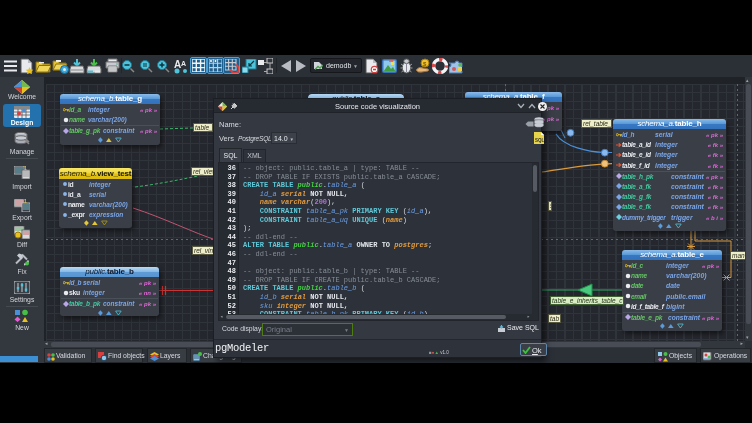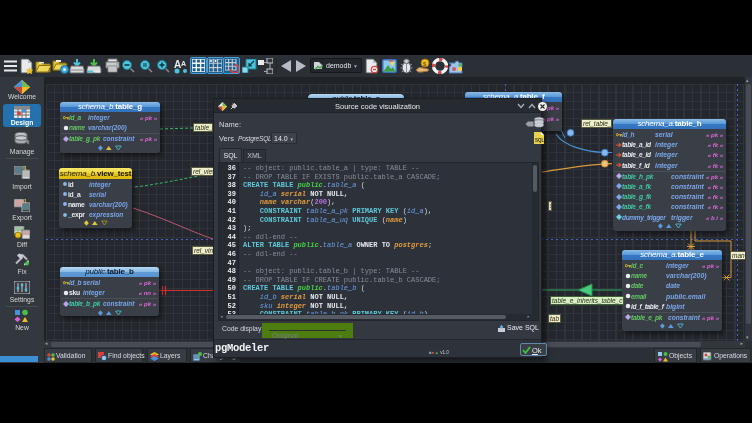--- a/index.html
+++ b/index.html
@@ -83,21 +83,21 @@
     <path d="M647,154 L647,173" fill="none" stroke="#d99a3d" stroke-width="1"></path>
     <path d="M644,166.5 L650,172.5 M650,166.5 L644,172.5 M643,169.5 h8" stroke="#d99a3d" stroke-width="1" fill="none"></path>
     <path d="M651,154 L651,164 L687,164 L687,200.5 L678,200.5" fill="none" stroke="#d99a3d" stroke-width="1"></path>
     <path d="M679.5,197.5 L685.5,203.5 M685.5,197.5 L679.5,203.5 M678,200.5 h9" stroke="#d99a3d" stroke-width="1" fill="none"></path>
 
     <path d="M496,213 L578,213" fill="none" stroke="#2faf60" stroke-width="1.2"></path>
     <path d="M548,207 L548,219 L534,213 Z" fill="#49c97e" stroke="#1f8f4a"></path>
   </svg>
 </div>
 
-<div class="tbl r102" style="left:60px;top:102px;width:100px">
+<div class="tbl r102" style="left:60px;top:94px;width:100px">
   <div class="hdr"><span class="sch">schema_b.</span><b>table_g</b></div>
   <div class="body">
     <div class="row">
           <svg class="ic" viewBox="0 0 8 8">
             <circle cx="1.7" cy="3.6" r="1.5" fill="none" stroke="#e0bc28" stroke-width="1.2"></circle>
             <path d="M3,3.6 h5 M6,3.6 v2.2 M7.8,3.6 v2.2" stroke="#e0bc28" stroke-width="1.2" fill="none"></path>
           </svg>
           <span class="nm cgreen" style="font-size:6.5px">id_a</span>
           <span class="ty cblue" style="left:28px;font-size:6.5px">integer</span>
           <span class="tag">« pk »</span>
@@ -462,29 +462,29 @@
     <div class="abs" style="right:0;top:0;width:6px;height:152px;background:#262a31"></div>
     <div class="abs" style="right:1px;top:2px;width:4px;height:27px;background:#565b63;border-radius:2px"></div>
 
     <div class="abs" style="left:0;bottom:0;width:321px;height:6px;background:#262a31"></div>
     <div class="abs" style="left:7px;bottom:1px;width:280px;height:4px;background:#565b63;border-radius:2px"></div>
     <div class="abs" style="left:1px;bottom:0.5px;color:#9aa0a8;font-size:5px">◂</div>
     <div class="abs" style="right:8px;bottom:0.5px;color:#9aa0a8;font-size:5px">▸</div>
   </div>
 
   <div class="abs" style="left:8px;top:226px;color:#d6d9de;font-size:6.8px">Code display:</div>
-  <div class="abs" style="left:48px;top:223.5px;width:91px;height:13px;background:#2c3037;border:7px solid #4d7c0f;color:#787e87;padding:1.5px 0 0 3px">Original<span style="position:absolute;right:3px;color:#787e87;font-size:5px;top:3px">▼</span></div>
+  <div class="abs" style="left:48px;top:223.5px;width:91px;height:13px;background:#2c3037;border:1px solid #4d7c0f;color:#787e87;padding:1.5px 0 0 3px">Original<span style="position:absolute;right:3px;color:#787e87;font-size:5px;top:3px">▼</span></div>
   <div class="abs" style="left:280px;top:223.5px;width:46px;height:13px;border-radius:2px;color:#e8eaee;padding:1.5px 0 0 13px;font-size:7px">Save SQL</div>
   <svg class="abs" style="left:283px;top:226px" width="9" height="8" viewBox="0 0 9 8">
         <path d="M1,3 h7 v4 h-7 Z" fill="#c8ccd4"></path>
         <path d="M4.5,0 v2.5 M3,1.5 L4.5,3 L6,1.5" stroke="#58b8d8" stroke-width="1.2" fill="none"></path>
       </svg>
 
   <div class="abs" style="left:0;top:240px;width:327px;height:18px;background:#2e323a;border-top:1px solid #24272c">
-    <div class="abs" style="left:1px;top:2px;font-family:'Liberation Mono',monospace;font-weight:bold;font-size:10.5px;color:#f0f2f5;letter-spacing:-0.3px">pgModeler</div>
+    <div class="abs" style="left:1px;top:2px;font-family:'Liberation Mono',monospace;font-weight:normal;font-size:10.5px;color:#f0f2f5;letter-spacing:-0.3px">pgModeler</div>
     <div class="abs" style="left:215px;top:10px;font-size:4.5px;color:#9098a2">■<span style="color:#d85850">●</span><span style="color:#50b050">▲</span> <span style="color:#c8ccd4">v1.0</span></div>
     <div class="abs" style="left:306px;top:3px;width:27px;height:13px;background:#3a3f47;border:1px solid #5e87ab;border-radius:2px;color:#e8eaee;padding:1.5px 0 0 11px"><span style="text-decoration:underline">O</span>k</div>
     <svg class="abs" style="left:308px;top:6px" width="9" height="8" viewBox="0 0 9 8">
           <path d="M1,4 L3.5,7 L8,1" stroke="#40c040" stroke-width="1.8" fill="none"></path>
         </svg>
   </div>
 </div>
 
 <div id="toolbar"></div>
 <div id="tbicons">

